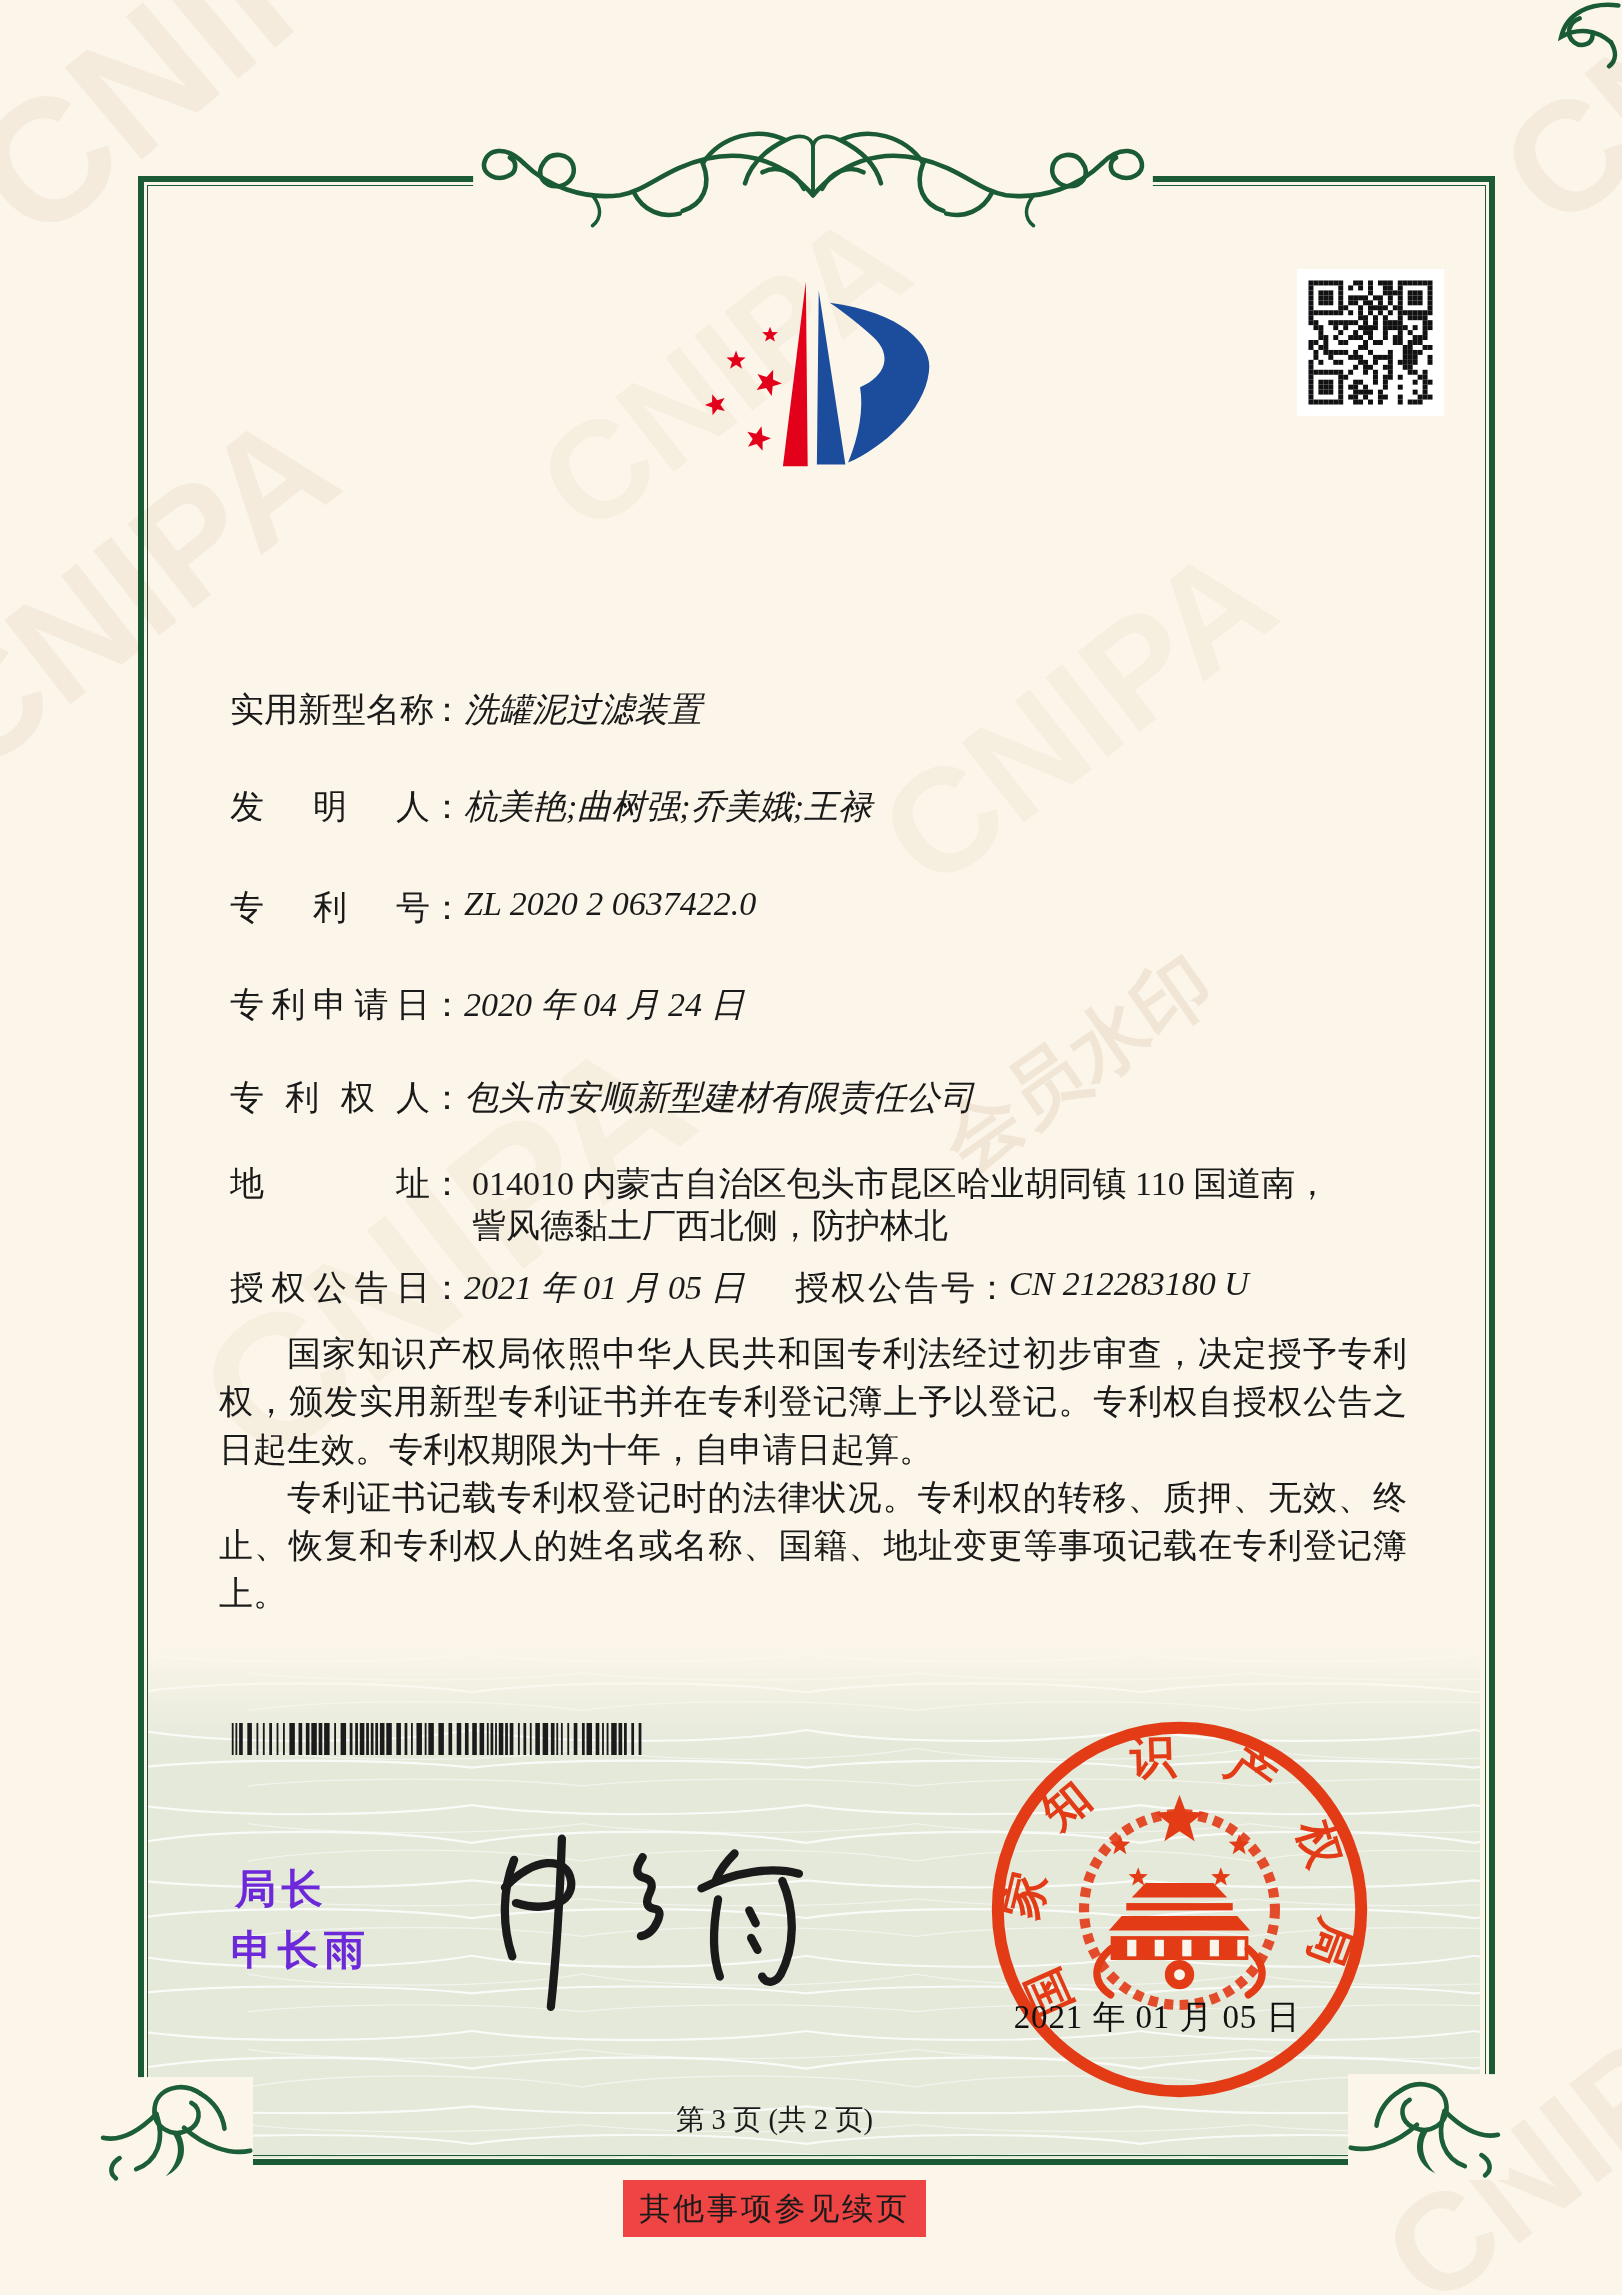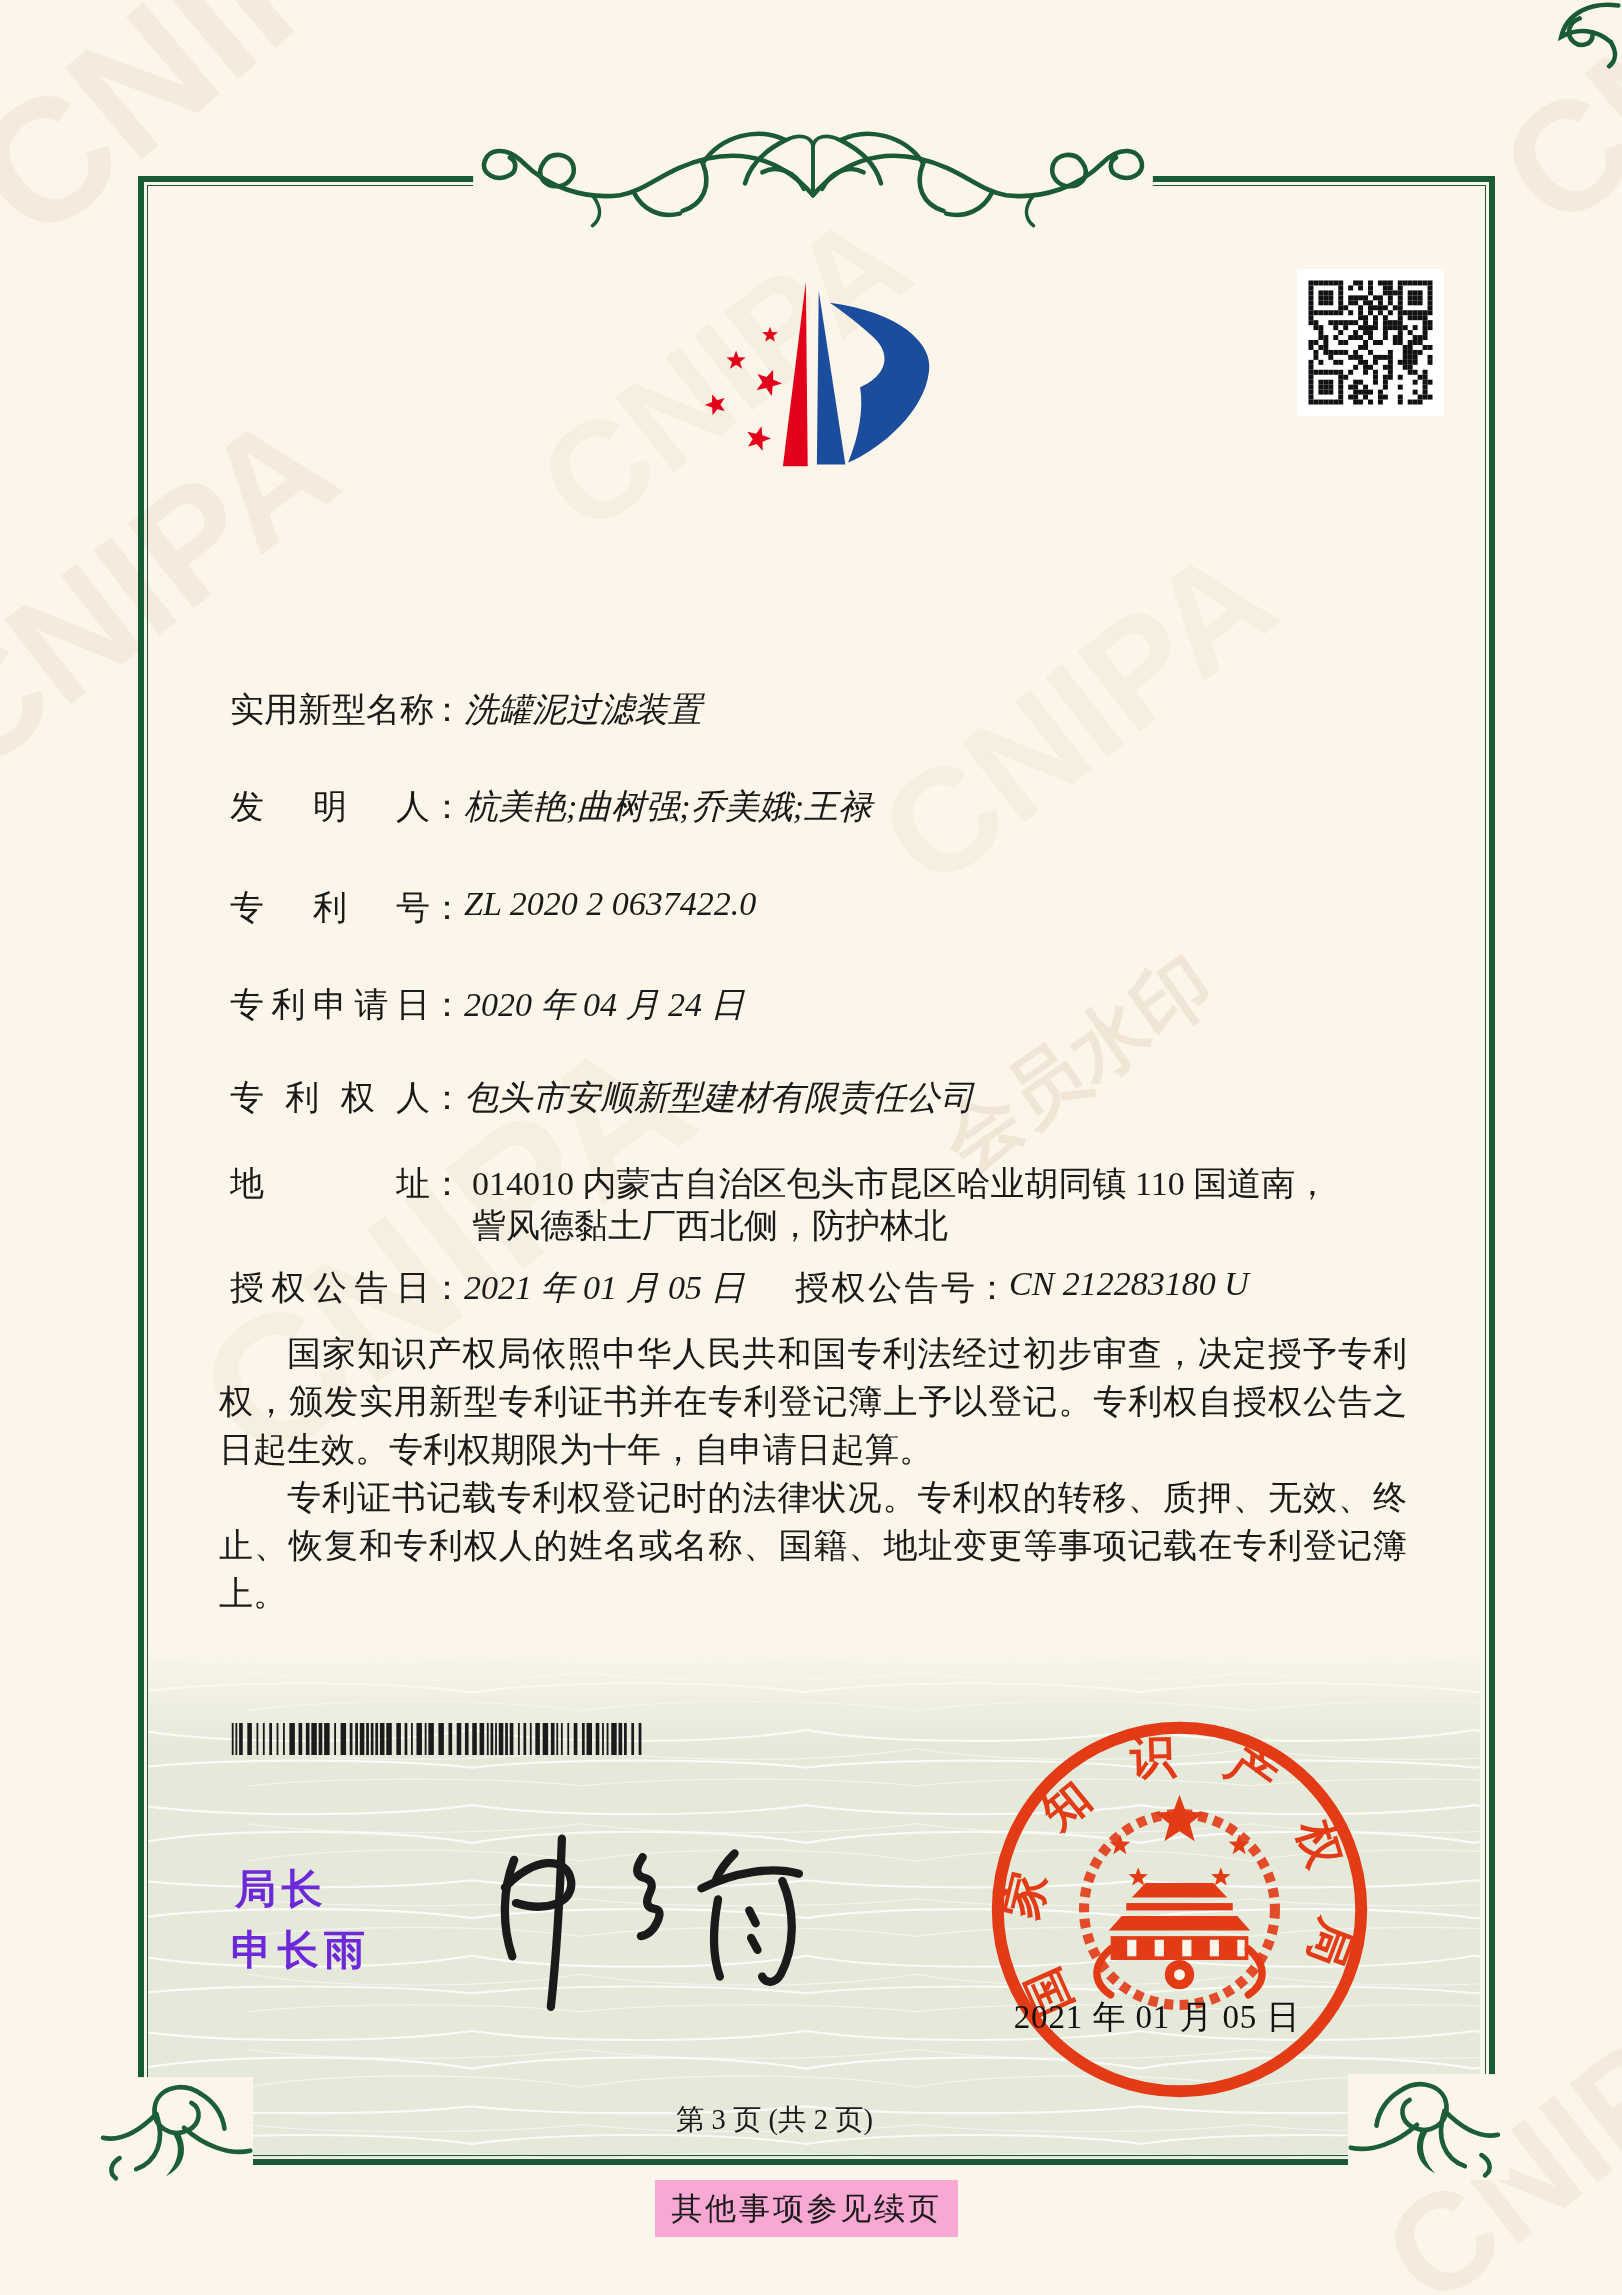--- a/index.html
+++ b/index.html
@@ -35,22 +35,22 @@
             text-align:justify;}
   .bodytext p{margin:0;text-indent:2em;}
 
   .signer{position:absolute;left:235px;font-family:"Liberation Sans","DejaVu Sans",sans-serif;
           font-weight:600;font-size:41px;letter-spacing:5.5px;color:#6d28d9;}
 
   .seal-date{position:absolute;left:1010px;top:1995px;width:294px;text-align:center;
              font-size:33px;letter-spacing:0.9px;color:#111;}
 
   .pagenum{position:absolute;left:138px;top:2101px;width:1273px;text-align:center;font-size:28.5px;}
-  .note-box{position:absolute;left:623px;top:2180px;width:303px;height:57px;background:#f9a8d4;
-            display:flex;align-items:center;justify-content:center;margin-left:32px;}
+  .note-box{position:absolute;left:623px;top:2180px;width:303px;height:57px;background:#ef4444;
+            display:flex;align-items:center;justify-content:center;}
   .note-box span{font-size:31px;letter-spacing:2.8px;}
 </style>
 </head>
 <body>
 
 <div class="page">
 
   <div class="wm" style="left:-64px;top:-55px;font-size:174px;transform:rotate(-40deg);">CNIPA</div>
   <div class="wm" style="left:1469px;top:-37px;font-size:156px;transform:rotate(-40deg);">CNIPA</div>
   <div class="wm" style="left:514px;top:303px;font-size:138px;transform:rotate(-38deg);color:rgba(193,162,130,0.10);">CNIPA</div>

